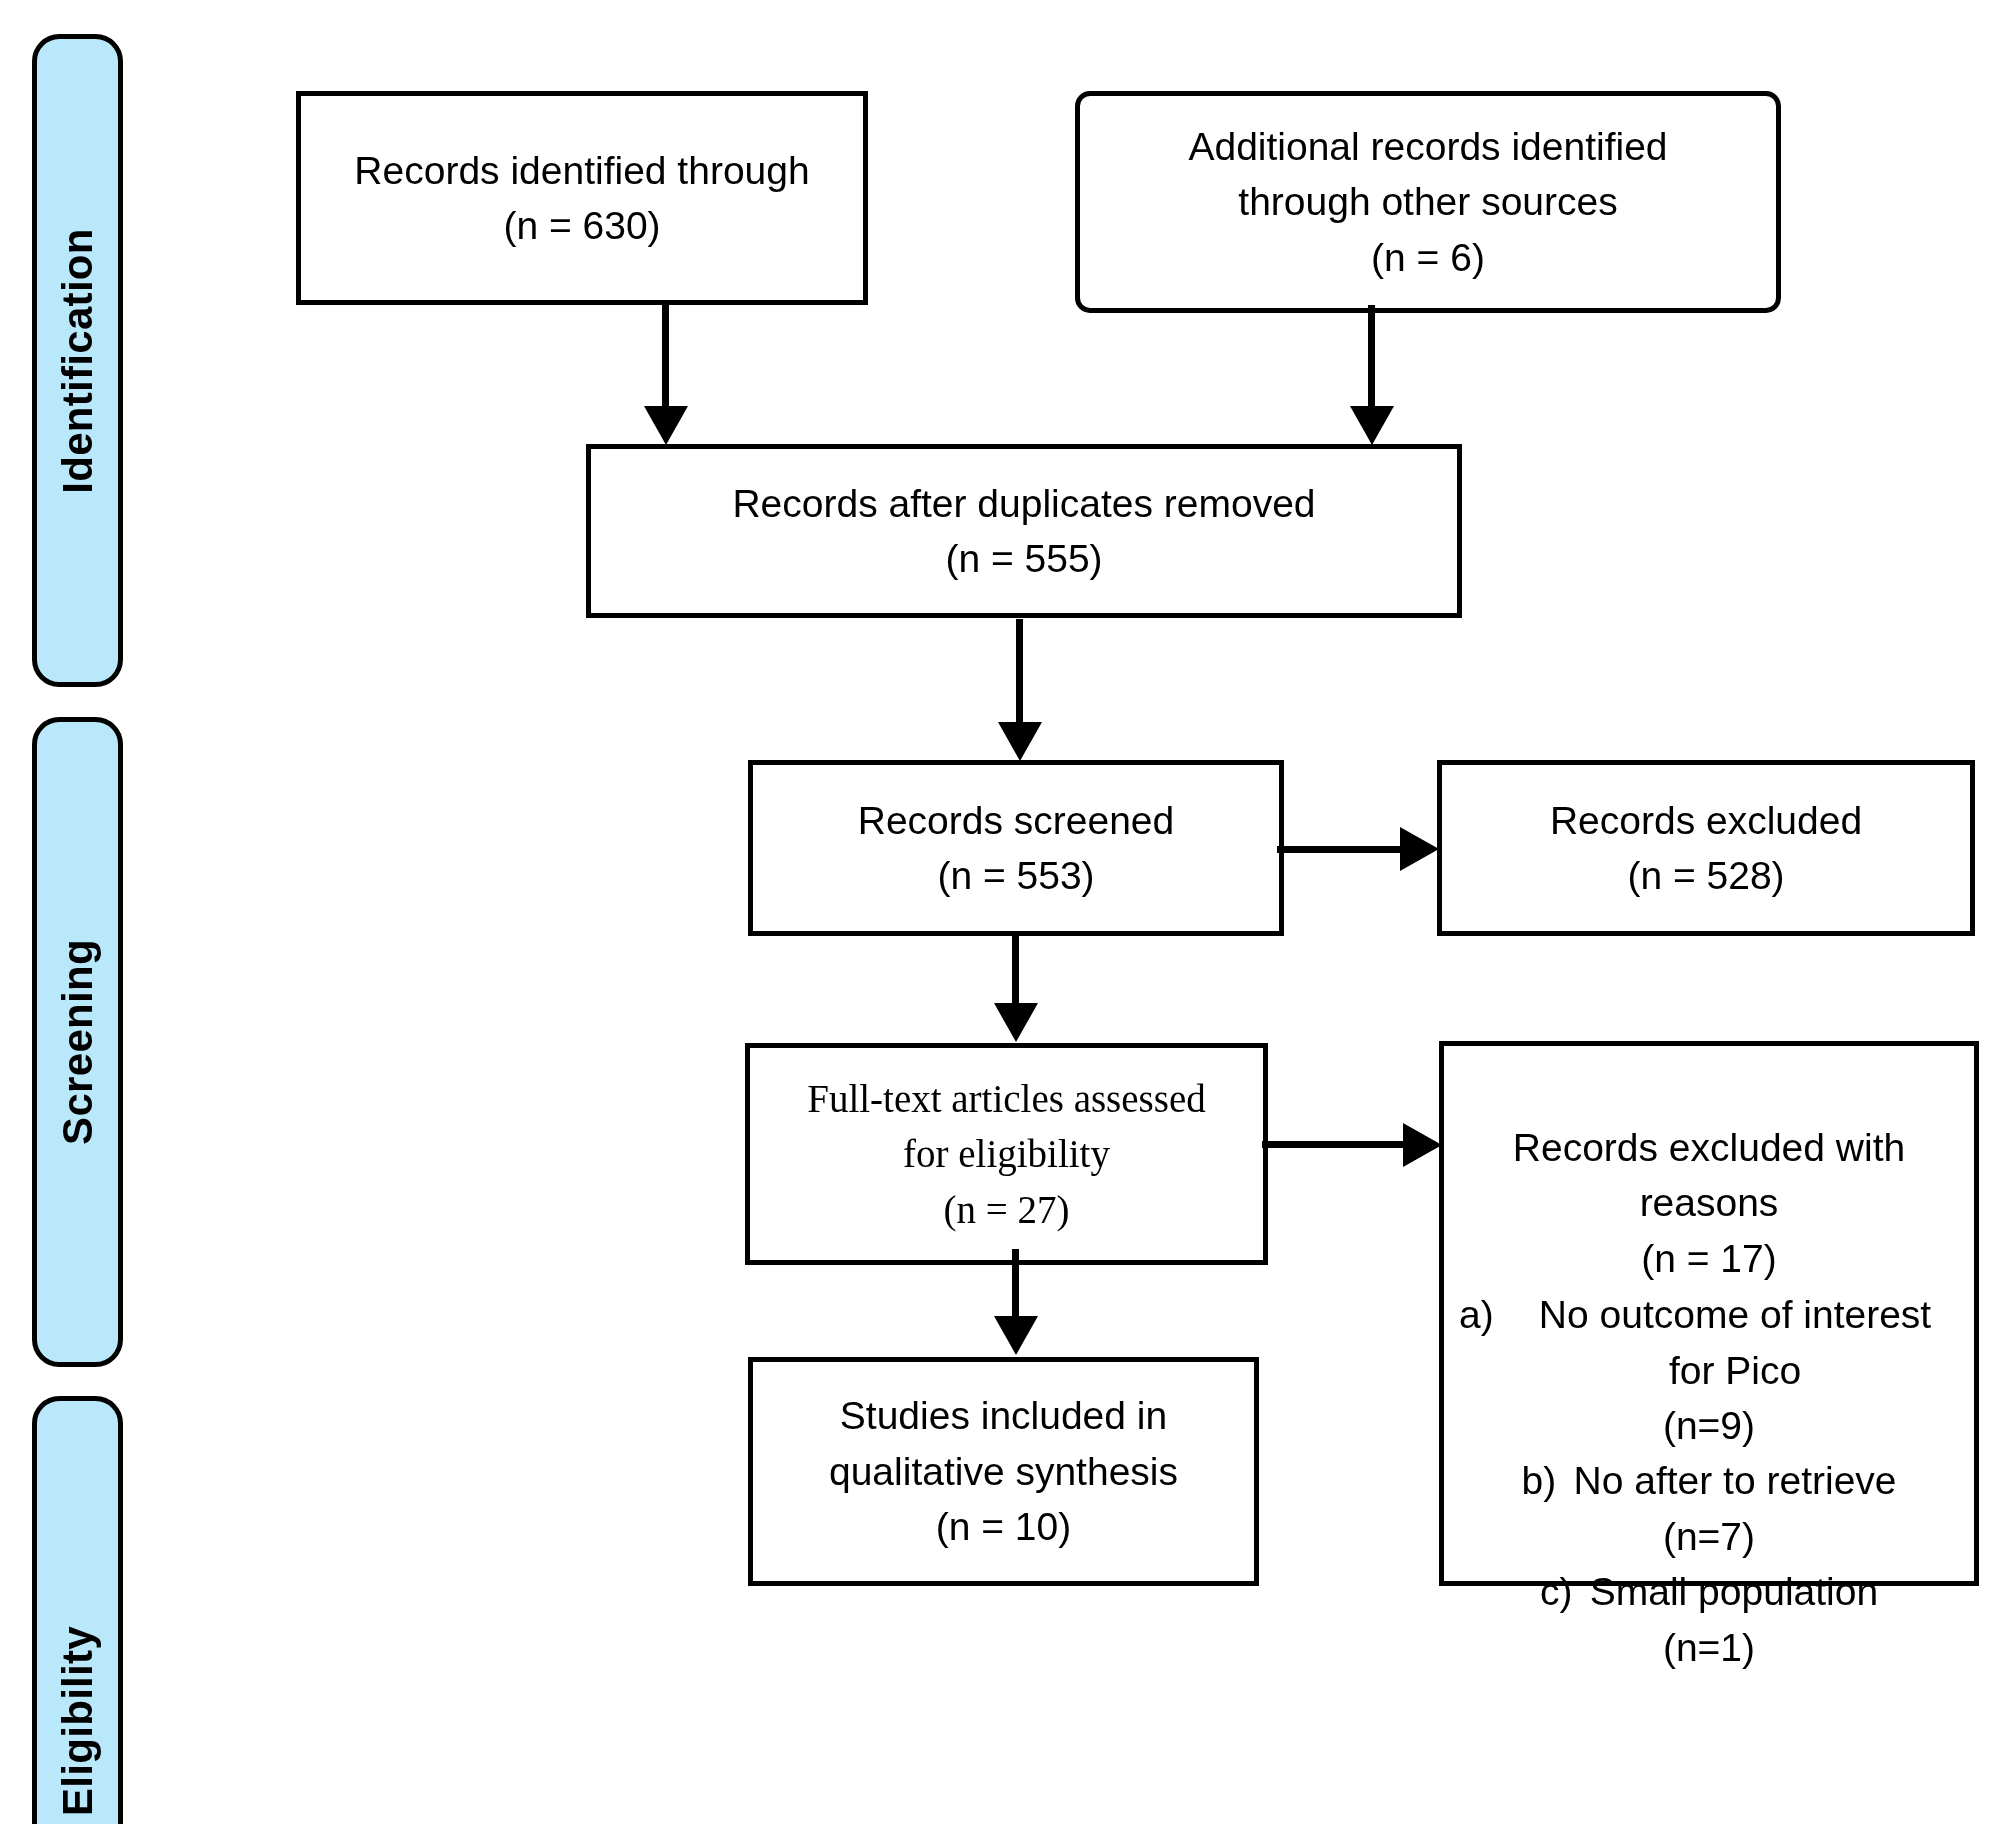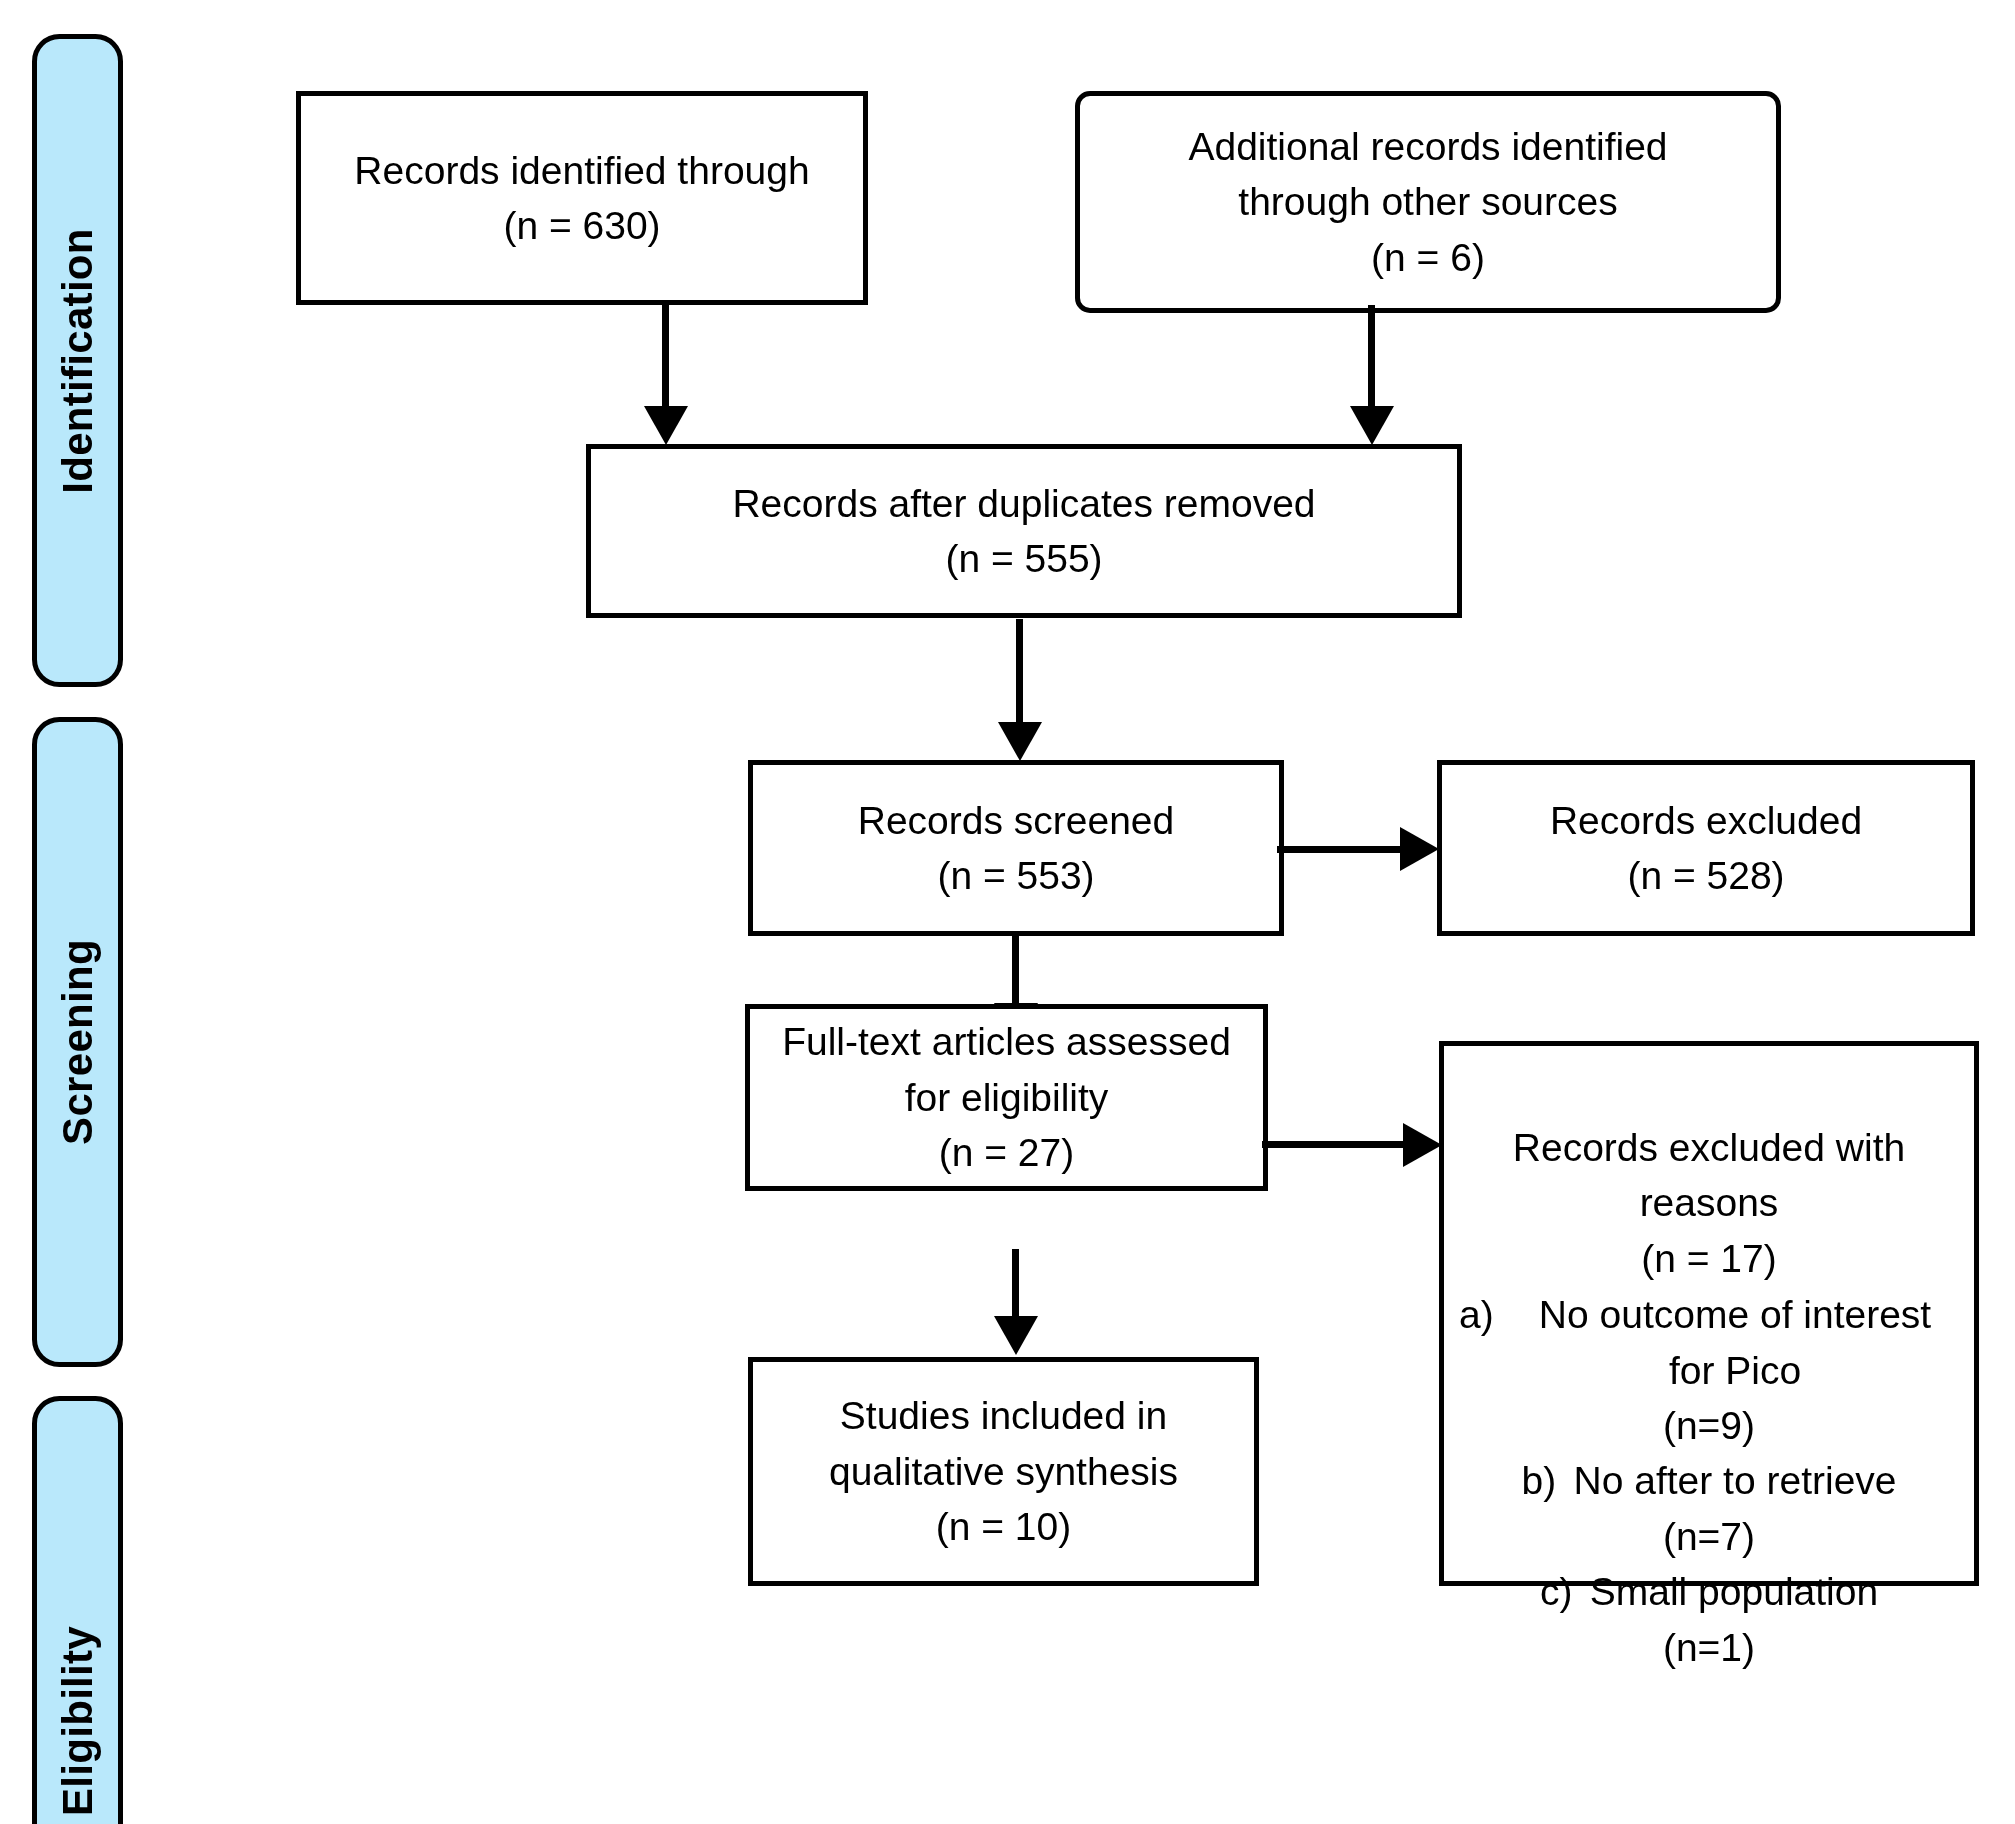--- a/index.html
+++ b/index.html
@@ -173,21 +173,21 @@
     <div class="line">Records excluded</div>
     <div class="line">(n = 528)</div>
   </div>
 
   <div class="conn-h" style="left:1277px; top:846px; width:126px;"></div>
   <div class="arrow-right" style="left:1400px; top:827px;"></div>
 
   <div class="conn-v" style="left:1012px; top:936px; height:69px;"></div>
   <div class="arrow-down" style="left:994px; top:1003px;"></div>
 
-  <div class="flow-box" style="left:745px; top:1004px; width:523px; height:187px;">
+  <div class="flow-box" style="left:745px; top:1043px; width:523px; height:222px;font-family:Liberation Serif, serif;">
     <div class="line">Full-text articles assessed</div>
     <div class="line">for eligibility</div>
     <div class="line">(n = 27)</div>
   </div>
 
   <div class="flow-box reasons" style="left:1439px; top:1041px; width:540px; height:545px;">
     <div class="line">Records excluded with</div>
     <div class="line">reasons</div>
     <div class="line">(n = 17)</div>
 

